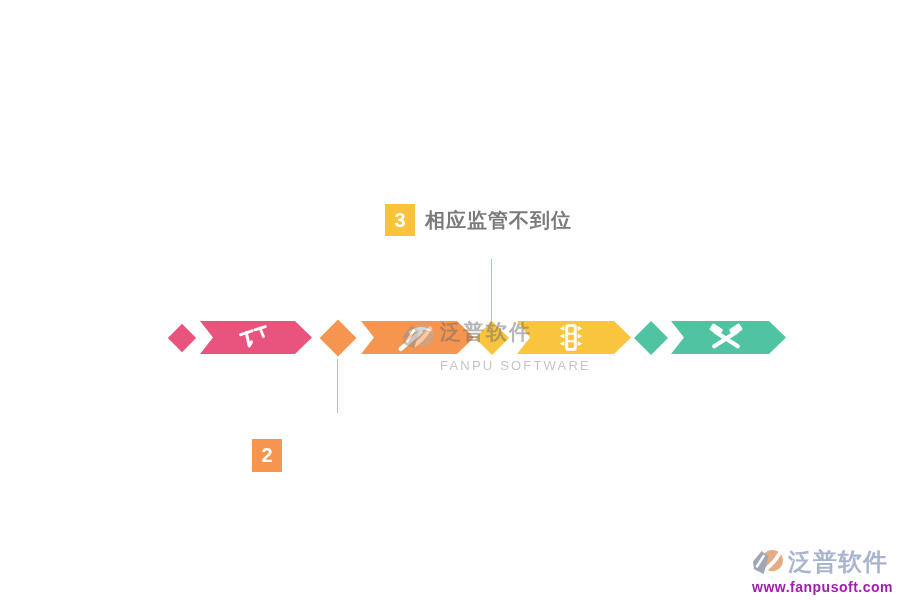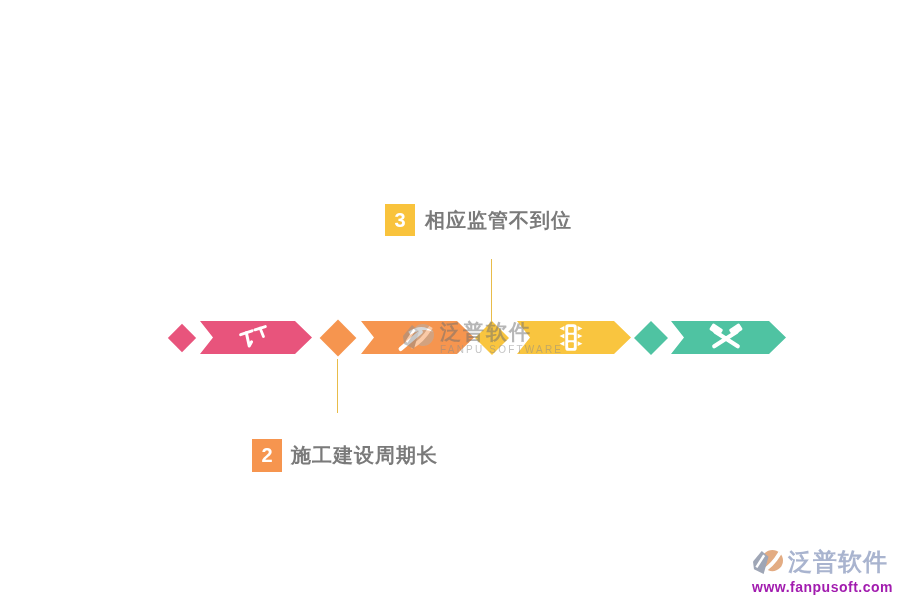--- a/index.html
+++ b/index.html
@@ -35,21 +35,21 @@
   .b-pink{left:200px;width:112px;background:#e8547c;}
   .b-orange{left:361px;width:113px;background:#f6954f;}
   .b-yellow{left:517px;width:114px;background:#f9c53f;}
   .b-green{left:671px;width:115px;background:#4fc3a2;}
   .banner svg{display:block;}
   
   .watermark{position:absolute;left:402px;top:321px;display:flex;align-items:flex-start;gap:4px;
              opacity:0.5;pointer-events:none;}
   .wm-texts{display:flex;flex-direction:column;line-height:1;}
   .wm-cn{font-size:21px;font-weight:bold;color:#6f6f6f;letter-spacing:2px;white-space:nowrap;}
-  .wm-en{font-size:10px;color:#8a8a8a;letter-spacing:2.2px;margin-top:3px;white-space:nowrap;}
+  .wm-en{font-size:13px;color:#8a8a8a;letter-spacing:2.2px;margin-top:17px;white-space:nowrap;}
   
   .brand{position:absolute;left:752px;top:546px;display:flex;flex-direction:column;}
   .brand-row{display:flex;align-items:center;gap:3px;}
   .brand-name{font-size:24px;font-weight:bold;color:#a9b4cf;letter-spacing:1px;white-space:nowrap;}
   .brand-url{font-size:14px;font-weight:bold;color:#a21caf;letter-spacing:0.5px;margin-top:1px;
              text-align:left;white-space:nowrap;}
 </style>
 </head>
 <body>
 
@@ -109,21 +109,20 @@
         <rect x="6" y="14.5" width="33" height="4.5" rx="2.2" transform="rotate(-33 23 17)"></rect>
         <rect x="6" y="3" width="13" height="8" rx="1.5" transform="rotate(33 12.5 7)"></rect>
         <rect x="27" y="3" width="13" height="8" rx="1.5" transform="rotate(-33 33.5 7)"></rect>
       </g>
     </svg>
   </div>
 
   <div class="vline vline-2"></div>
   <div class="callout callout-2">
     <div class="badge badge-orange">2</div>
-    <div class="callout-text">施工建设周期长</div>
   </div>
 
   <div class="watermark">
     <svg width="34" height="32" viewBox="0 0 34 30">
       <circle cx="21" cy="13" r="11" fill="#b0b0b0"></circle>
       <path d="M9 25 Q20 20 29 5" stroke="#ffffff" stroke-width="4" fill="none"></path>
       <polygon points="1,14 10,3 17,9 12,27 2,22" fill="#8f8f8f"></polygon>
       <path d="M4.5 20 L12.5 7.5" stroke="#ffffff" stroke-width="2.5"></path>
     </svg>
     <div class="wm-texts">

